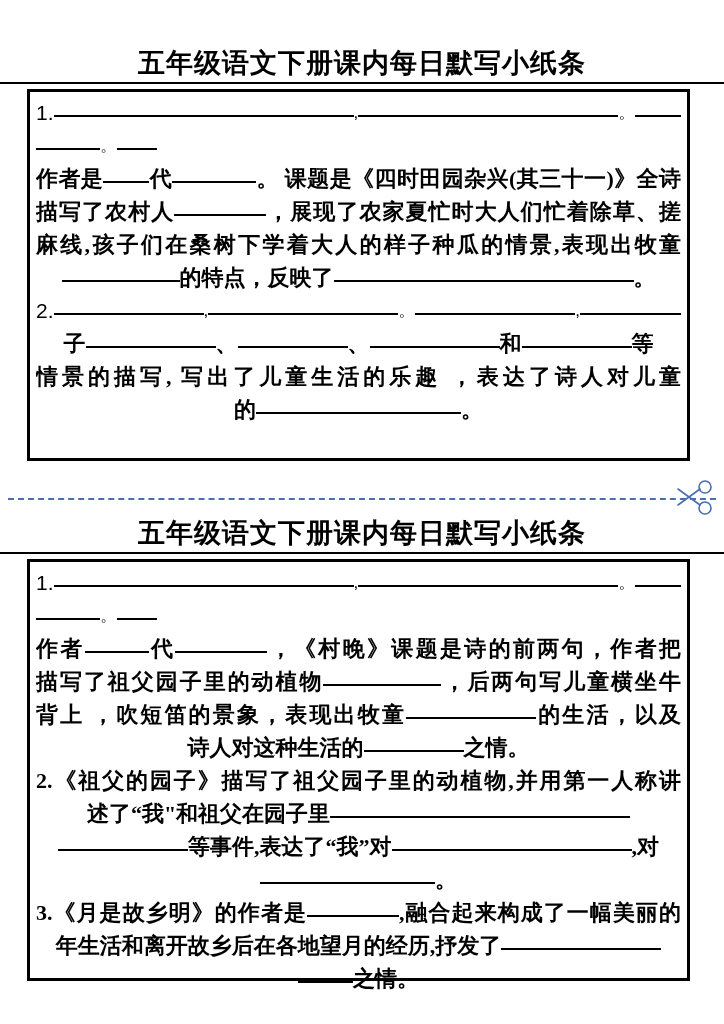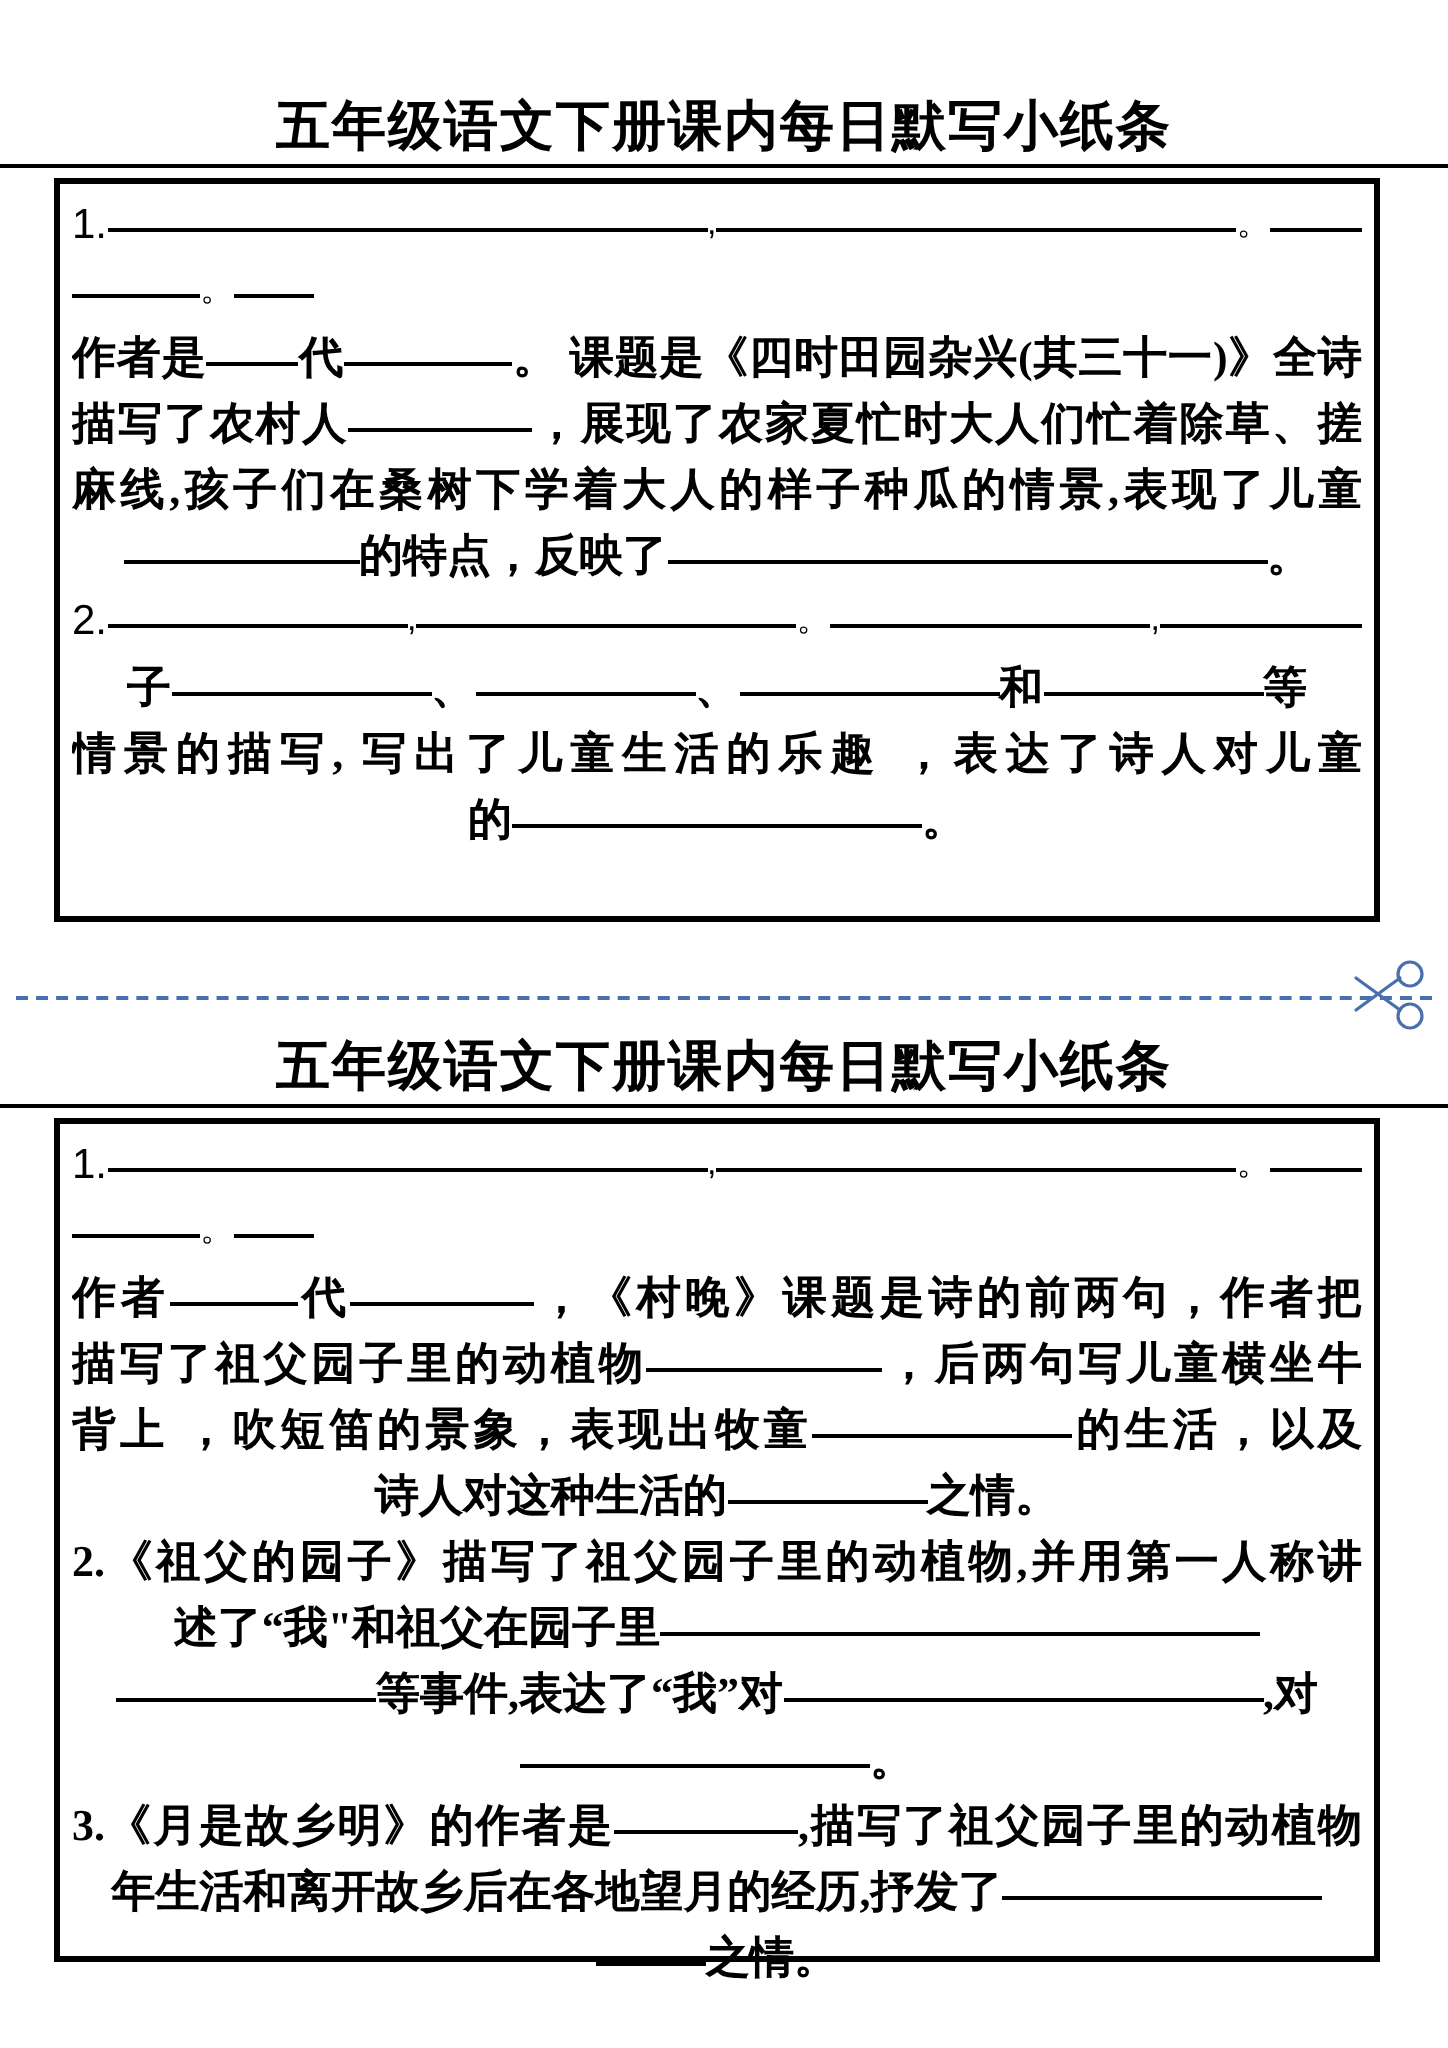--- a/index.html
+++ b/index.html
@@ -161,21 +161,21 @@
       <div class="line num">
         <span class="blank w64"></span><span class="punc">。</span><span class="blank w40"></span>
       </div>
 
       <div class="line cn justify">
         <span>作者是</span><span class="blank w46"></span><span>代</span><span class="blank w84"></span><span>。 课题是《四时田园杂兴(其三十一)》全诗</span>
       </div>
       <div class="line cn justify">
         <span>描写了农村人</span><span class="blank w92"></span><span>，展现了农家夏忙时大人们忙着除草、搓</span>
       </div>
-      <div class="line cn justify">麻线,孩子们在桑树下学着大人的样子种瓜的情景,表现了儿童</div>
+      <div class="line cn justify">麻线,孩子们在桑树下学着大人的样子种瓜的情景,表现出牧童</div>
       <div class="line cn">
         <span class="blank w118"></span><span>的特点，反映了</span><span class="blank w300"></span><span>。</span>
       </div>
 
       <div class="line num">
         <span>2.</span><span class="blank w150"></span><span class="punc">,</span><span class="blank w190"></span><span class="punc">。</span><span class="blank w160"></span><span class="punc">,</span><span class="blank w150"></span>
       </div>
 
       <div class="line cn">
         <span>子</span><span class="blank w130"></span><span>、</span><span class="blank w110"></span><span>、</span><span class="blank w130"></span><span>和</span><span class="blank w110"></span><span>等</span>
@@ -231,21 +231,21 @@
         <span>述了“我"和祖父在园子里</span><span class="blank w300"></span>
       </div>
       <div class="line cn">
         <span class="blank w130"></span><span>等事件,表达了“我”对</span><span class="blank w240"></span><span>,对</span>
       </div>
       <div class="line cn">
         <span class="blank w175"></span><span>。</span>
       </div>
 
       <div class="line cn justify">
-        <span>3.《月是故乡明》的作者是</span><span class="blank w92"></span><span>,描写了祖父园子里的动植物</span>
+        <span>3.《月是故乡明》的作者是</span><span class="blank w92"></span><span>,融合起来构成了一幅美丽的</span>
       </div>
       <div class="line cn">
         <span>年生活和离开故乡后在各地望月的经历,抒发了</span><span class="blank w160"></span>
       </div>
       <div class="line cn">
         <span class="blank w55"></span><span>之情。</span>
       </div>
 
     </div>
   </div>

